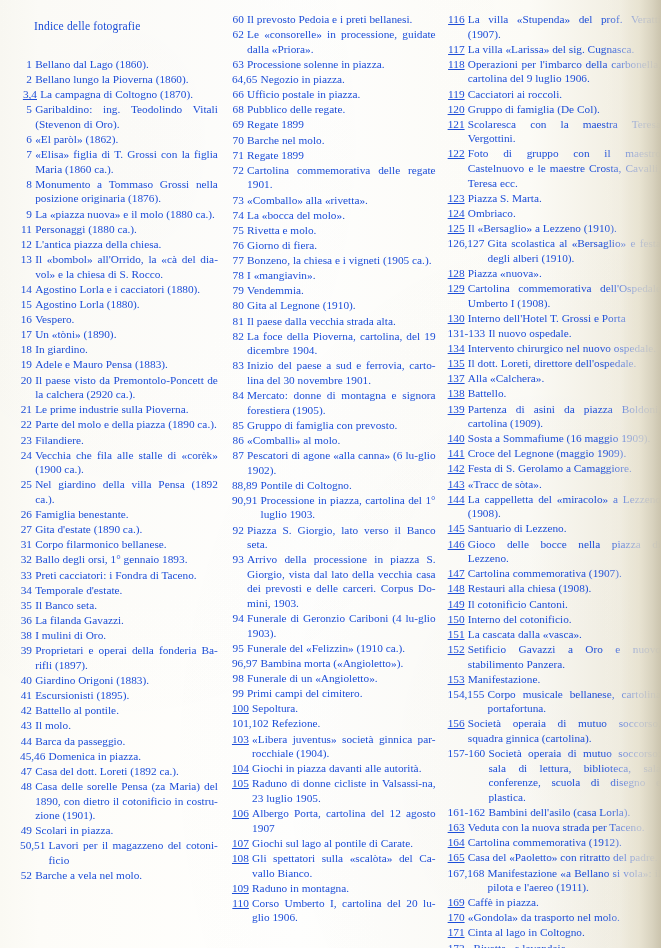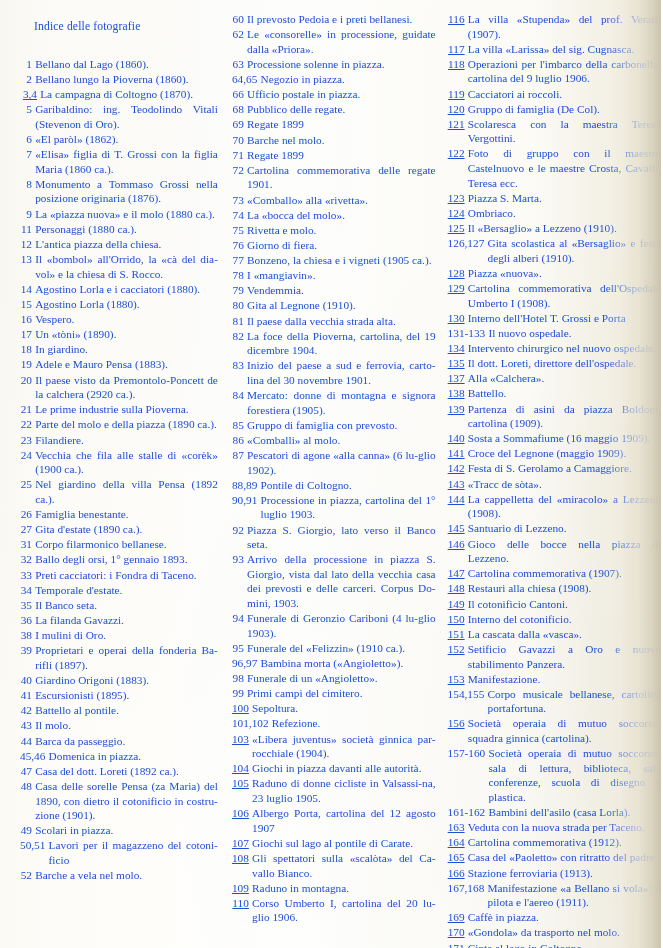--- a/index.html
+++ b/index.html
@@ -629,24 +629,20 @@
           </div>
           <div class="entry">
             <span class="num num-w2">164</span>
             <span class="txt">Cartolina commemorativa (1912).</span>
           </div>
           <div class="entry">
             <span class="num num-w2">165</span>
             <span class="txt">Casa del «Paoletto» con ritratto del padre.</span>
           </div>
           <div class="entry">
-            <span class="num num-w2">166</span>
-            <span class="txt">Stazione ferroviaria (1913).</span>
-          </div>
-          <div class="entry">
             <span class="num num-w3">167,168</span>
             <span class="txt">Manifestazione «a Bellano si vola»: il pilota e l'aereo (1911).</span>
           </div>
           <div class="entry">
             <span class="num num-w2">169</span>
             <span class="txt">Caffè in piazza.</span>
           </div>
           <div class="entry">
             <span class="num num-w2">170</span>
             <span class="txt">«Gondola» da trasporto nel molo.</span>

